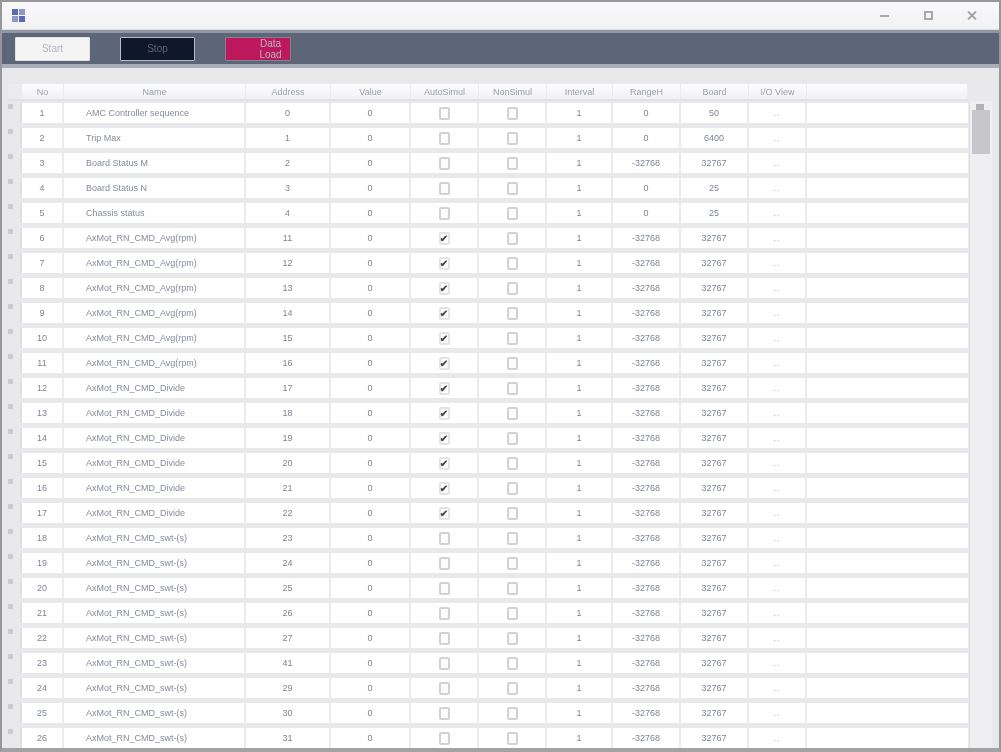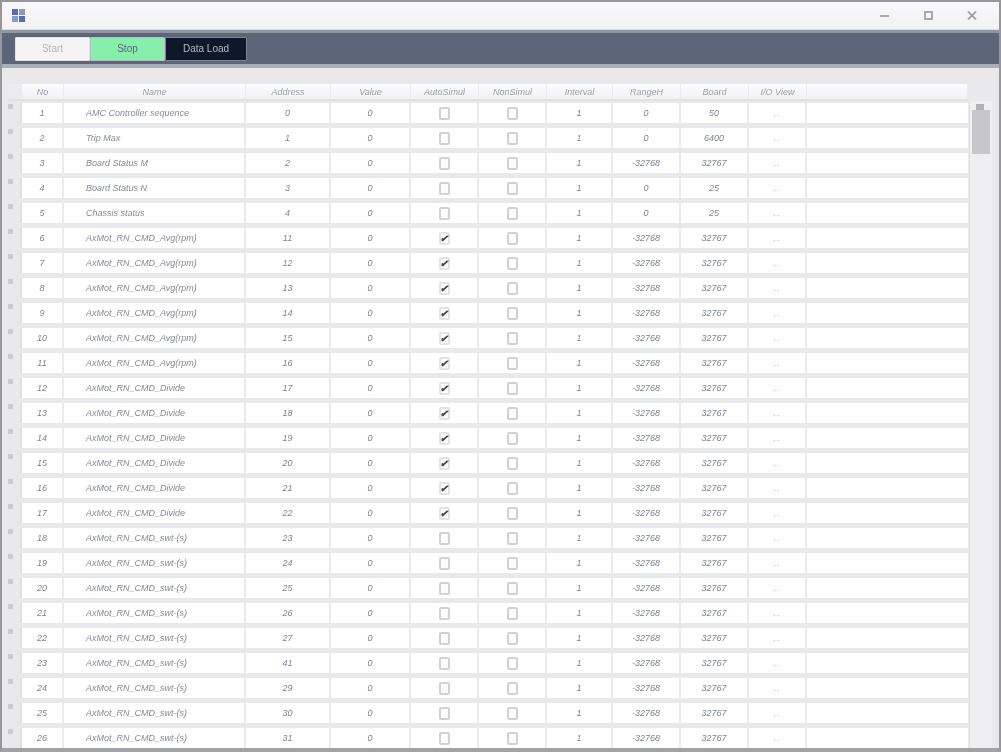--- a/index.html
+++ b/index.html
@@ -26,29 +26,29 @@
   .ico-max { width:9px; height:9px; border:2px solid #a8a8ad; }
   .ico-close { width:10px; height:11px; position:relative; }
   .ico-close::before,.ico-close::after { content:""; position:absolute; left:4px; top:0;
     width:2px; height:11px; background:#a0a0a5; }
   .ico-close::before { transform:rotate(45deg); }
   .ico-close::after { transform:rotate(-45deg); }
 
   
   .toolbar { height:38px; flex:0 0 38px; background:#5d6678;
     border-top:3px solid #9097a2; border-bottom:4px solid #a9aeb8;
-    display:flex; align-items:center; padding-left:13px; }
+    display:flex; align-items:center; padding-left:13px; gap:30px; }
   .tb-btn { width:75px; height:24px; font-size:10px; display:flex; align-items:center;
     justify-content:center; border-radius:1px; }
   .tb-btn.start { background:#f4f4f5; border:1px solid #e3e3e5; color:#b3b6bc; }
-  .tb-btn.stop  { background:#86efac; border:1px solid #b9bcc2; color:#5e6572; }
-  .tb-btn.load  { width:82px; background:#0f172a; border:1px solid #7d8493; color:#b2b7c2; }
+  .tb-btn.stop  { background:#0f172a; border:1px solid #b9bcc2; color:#5e6572; }
+  .tb-btn.load  { width:66px; background:#be185d; border:1px solid #7d8493; color:#b2b7c2;padding-left:25px; }
 
   
-  .table-wrap { position:relative; flex:1 1 auto; margin:16px 7px 0 6px; overflow:hidden;font-style:italic; }
+  .table-wrap { position:relative; flex:1 1 auto; margin:16px 7px 0 6px; overflow:hidden; }
   .grid-area { position:absolute; left:0; top:0; right:24px; bottom:0; }
   .cols { display:grid;
     grid-template-columns:14px 42px 182px 85px 80px 68px 68px 66px 68px 68px 58px minmax(0,1fr); }
 
   .thead { height:17px; background:linear-gradient(#fdfdfe,#f1f1f4);
     border-bottom:2px solid #e2e2e5; }
   .hcell { font-size:9px; color:#9aa0ad; display:flex; align-items:center; justify-content:center;
     border-right:1px solid #ececef; overflow:hidden; white-space:nowrap; }
   .hcell.corner { background:#ececee; }
 

